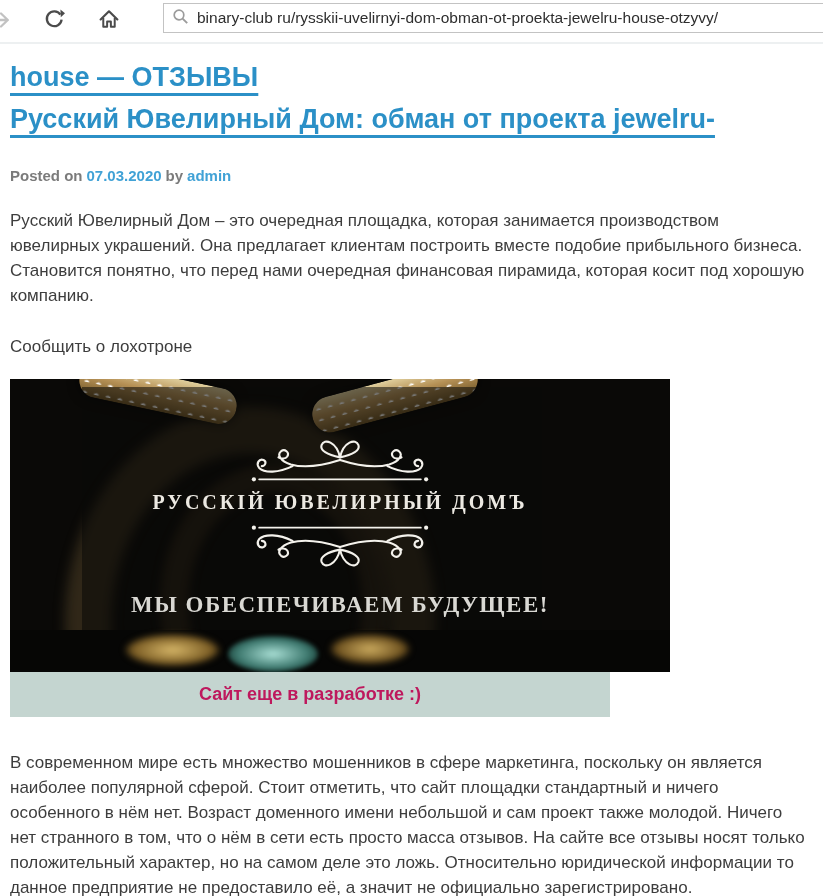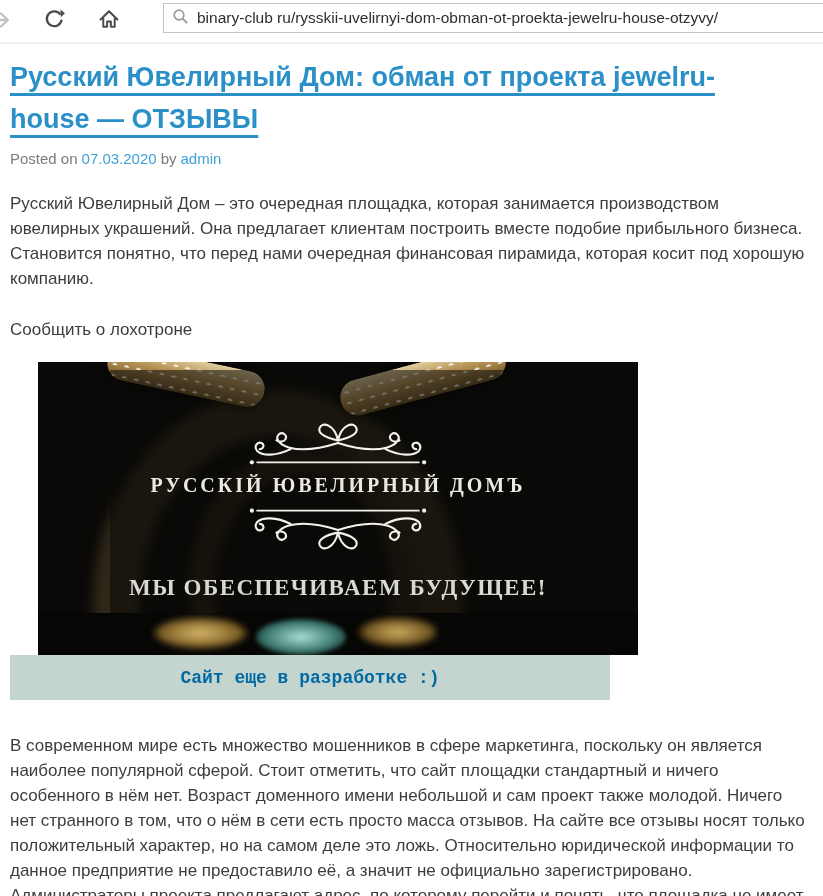--- a/index.html
+++ b/index.html
@@ -20,31 +20,31 @@
   .urlbar input { border:none; outline:none; flex:1; font-size:15.5px;
                   color:#2e2e2e; font-family:"Liberation Sans", sans-serif; background:transparent; }
 
   
   .content { padding:0 10px; }
   h1 { margin-top:12px; font-size:27px; line-height:42px; font-weight:bold; }
   h1 a { color:#2b90c7; cursor:pointer; }
   h1 a span { display:block; text-decoration:underline;
               text-decoration-color:#2b90c7; text-decoration-thickness:3px;
               text-underline-offset:7px; }
-  .meta { margin-top:10px; font-size:15px; color:#7b7b7b; }
+  .meta { margin-top:27px; font-size:15px; color:#7b7b7b;font-weight:bold; }
   .meta a { color:#41a2d6; text-decoration:none; cursor:pointer; }
   .meta span, .meta a { margin-right:4px; }
   p.body-text { font-size:17px; line-height:25px; color:#3d3d3d; }
   .report { margin-top:26px; }
   .intro  { margin-top:24px; }
   .outro  { margin-top:33px; }
 
   
   figure.banner { margin-top:20px; width:600px; }
-  .photo { position:relative; width:600px; height:293px; background:#0a0907; overflow:hidden;margin-left:28px; }
+  .photo { position:relative; width:660px; height:293px; background:#0a0907; overflow:hidden; }
   .band { position:absolute; height:36px; border-radius:18px;
           background:
             radial-gradient(circle 3px at 8px 12px, #fff 2.2px, rgba(255,255,255,.3) 3px, transparent 3.8px),
             linear-gradient(180deg,#e0cf9d 0%, #b59055 45%, #6f5527 100%);
           background-size:12px 11px, 100% 100%;
           box-shadow:0 0 12px rgba(0,0,0,.7); }
   .band-left  { left:68px;  top:-4px; width:160px; transform:rotate(12deg); }
   .band-right { left:300px; top:0px;  width:170px; transform:rotate(-15deg); }
   .ring-arc  { position:absolute; left:55px; top:28px; width:370px; height:430px;
                border:46px solid rgba(86,69,42,.50); border-radius:50%; filter:blur(6px); }
@@ -63,22 +63,22 @@
   .banner-content { position:absolute; inset:0; display:flex; flex-direction:column;
                     align-items:center; padding-top:52px; }
   .flourish { width:268px; height:58px; }
   .flourish.flipped { transform:scaleY(-1); margin-top:4px; }
   .banner-brand { margin-top:2px; font-family:"Liberation Serif", serif; font-weight:bold;
                   font-size:20px; letter-spacing:3px; color:#ece9e2; white-space:nowrap; }
   .banner-slogan { margin-top:16px; font-family:"Liberation Serif", serif;
                    font-size:23px; letter-spacing:1.5px; color:#d9d8d3; white-space:nowrap;font-weight:bold; }
   .banner-strip { width:600px; height:45px; background:#c4d5d0; display:flex;
                   align-items:center; justify-content:center; }
-  .banner-strip span { font-family:Liberation Mono, monospace; font-weight:bold;
-                       font-size:18px; color:#0369a1; }
+  .banner-strip span { font-family:Liberation Sans, sans-serif; font-weight:bold;
+                       font-size:18px; color:#be185d; }
 </style>
 </head>
 <body>
 
 <div class="page">
 
   <div class="chrome">
     <div class="nav-icon fwd">
       <svg width="22" height="22" viewBox="0 0 22 22">
         <path d="M3,11 H16 M10,4.5 L16.8,11 L10,17.5" fill="none" stroke="#c2c2c2" stroke-width="2.3" stroke-linecap="round" stroke-linejoin="round"></path>
@@ -104,22 +104,22 @@
         </svg>
       </span>
       <input type="text" value="binary-club ru/rysskii-uvelirnyi-dom-obman-ot-proekta-jewelru-house-otzyvy/" style="">
     </div>
   </div>
 
   <div class="content">
 
     <h1>
       <a>
+        <span>house — ОТЗЫВЫ</span>
         <span>Русский Ювелирный Дом: обман от проекта jewelru-</span>
-        <span>house — ОТЗЫВЫ</span>
       </a>
     </h1>
 
     <div class="meta">
       <span>Posted on</span><a>07.03.2020</a><span>by</span><a>admin</a>
     </div>
 
     <p class="body-text intro">Русский Ювелирный Дом – это очередная площадка, которая занимается производством ювелирных украшений. Она предлагает клиентам построить вместе подобие прибыльного бизнеса. Становится понятно, что перед нами очередная финансовая пирамида, которая косит под хорошую компанию.</p>
 
     <p class="body-text report">Сообщить о лохотроне</p>

